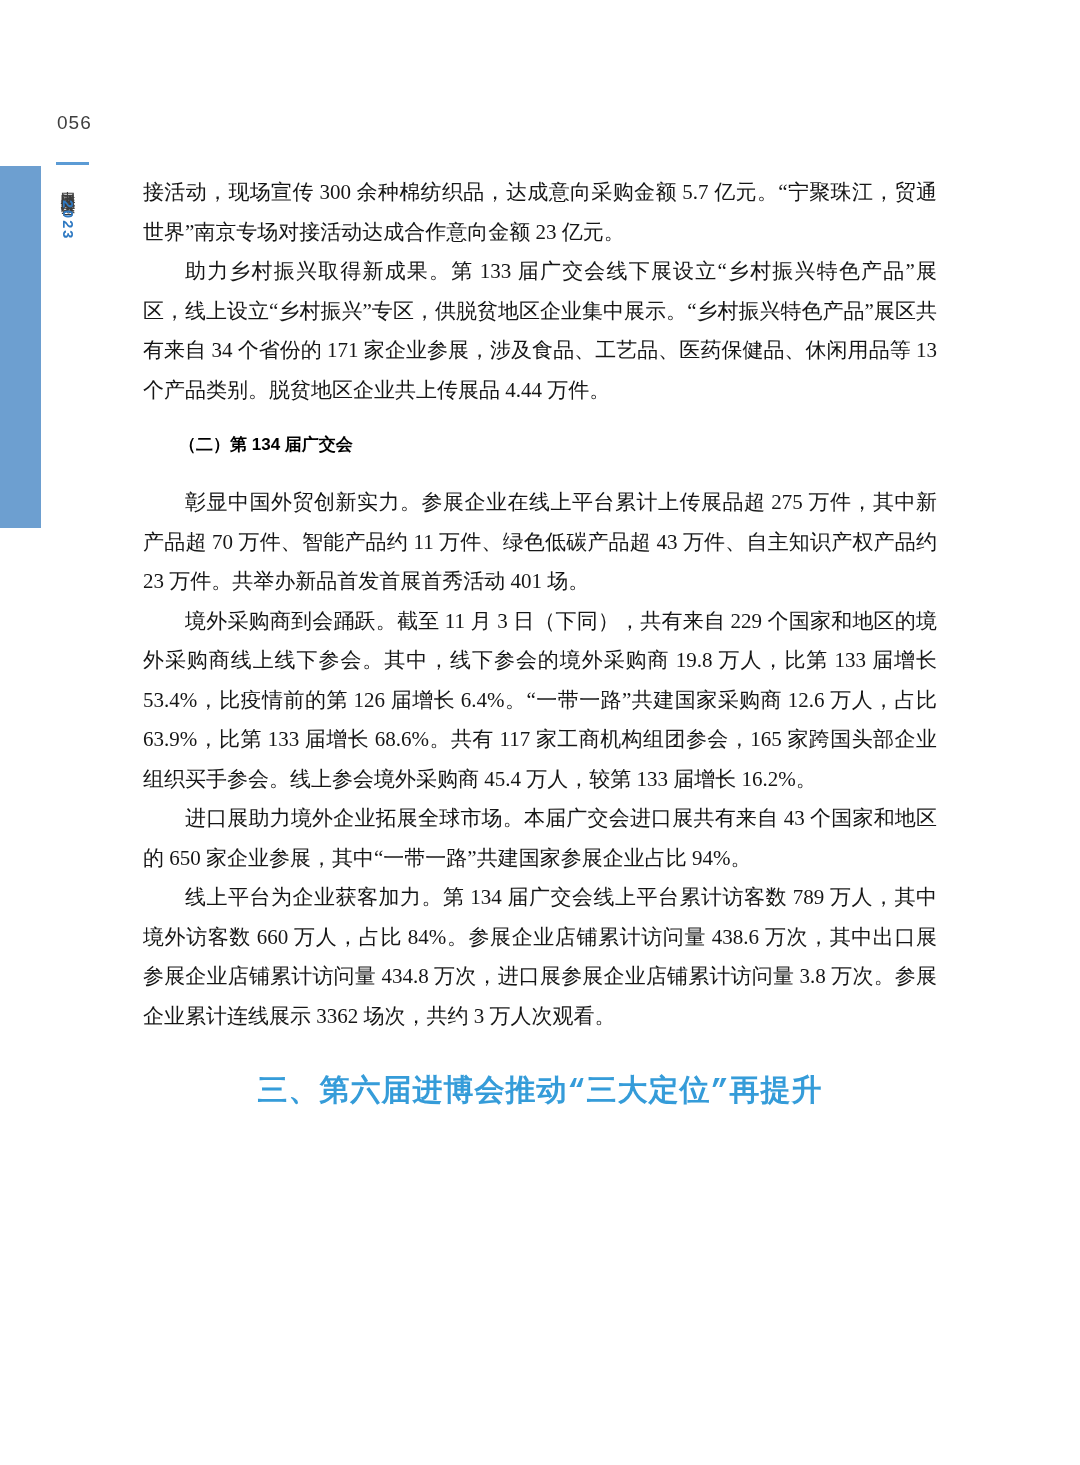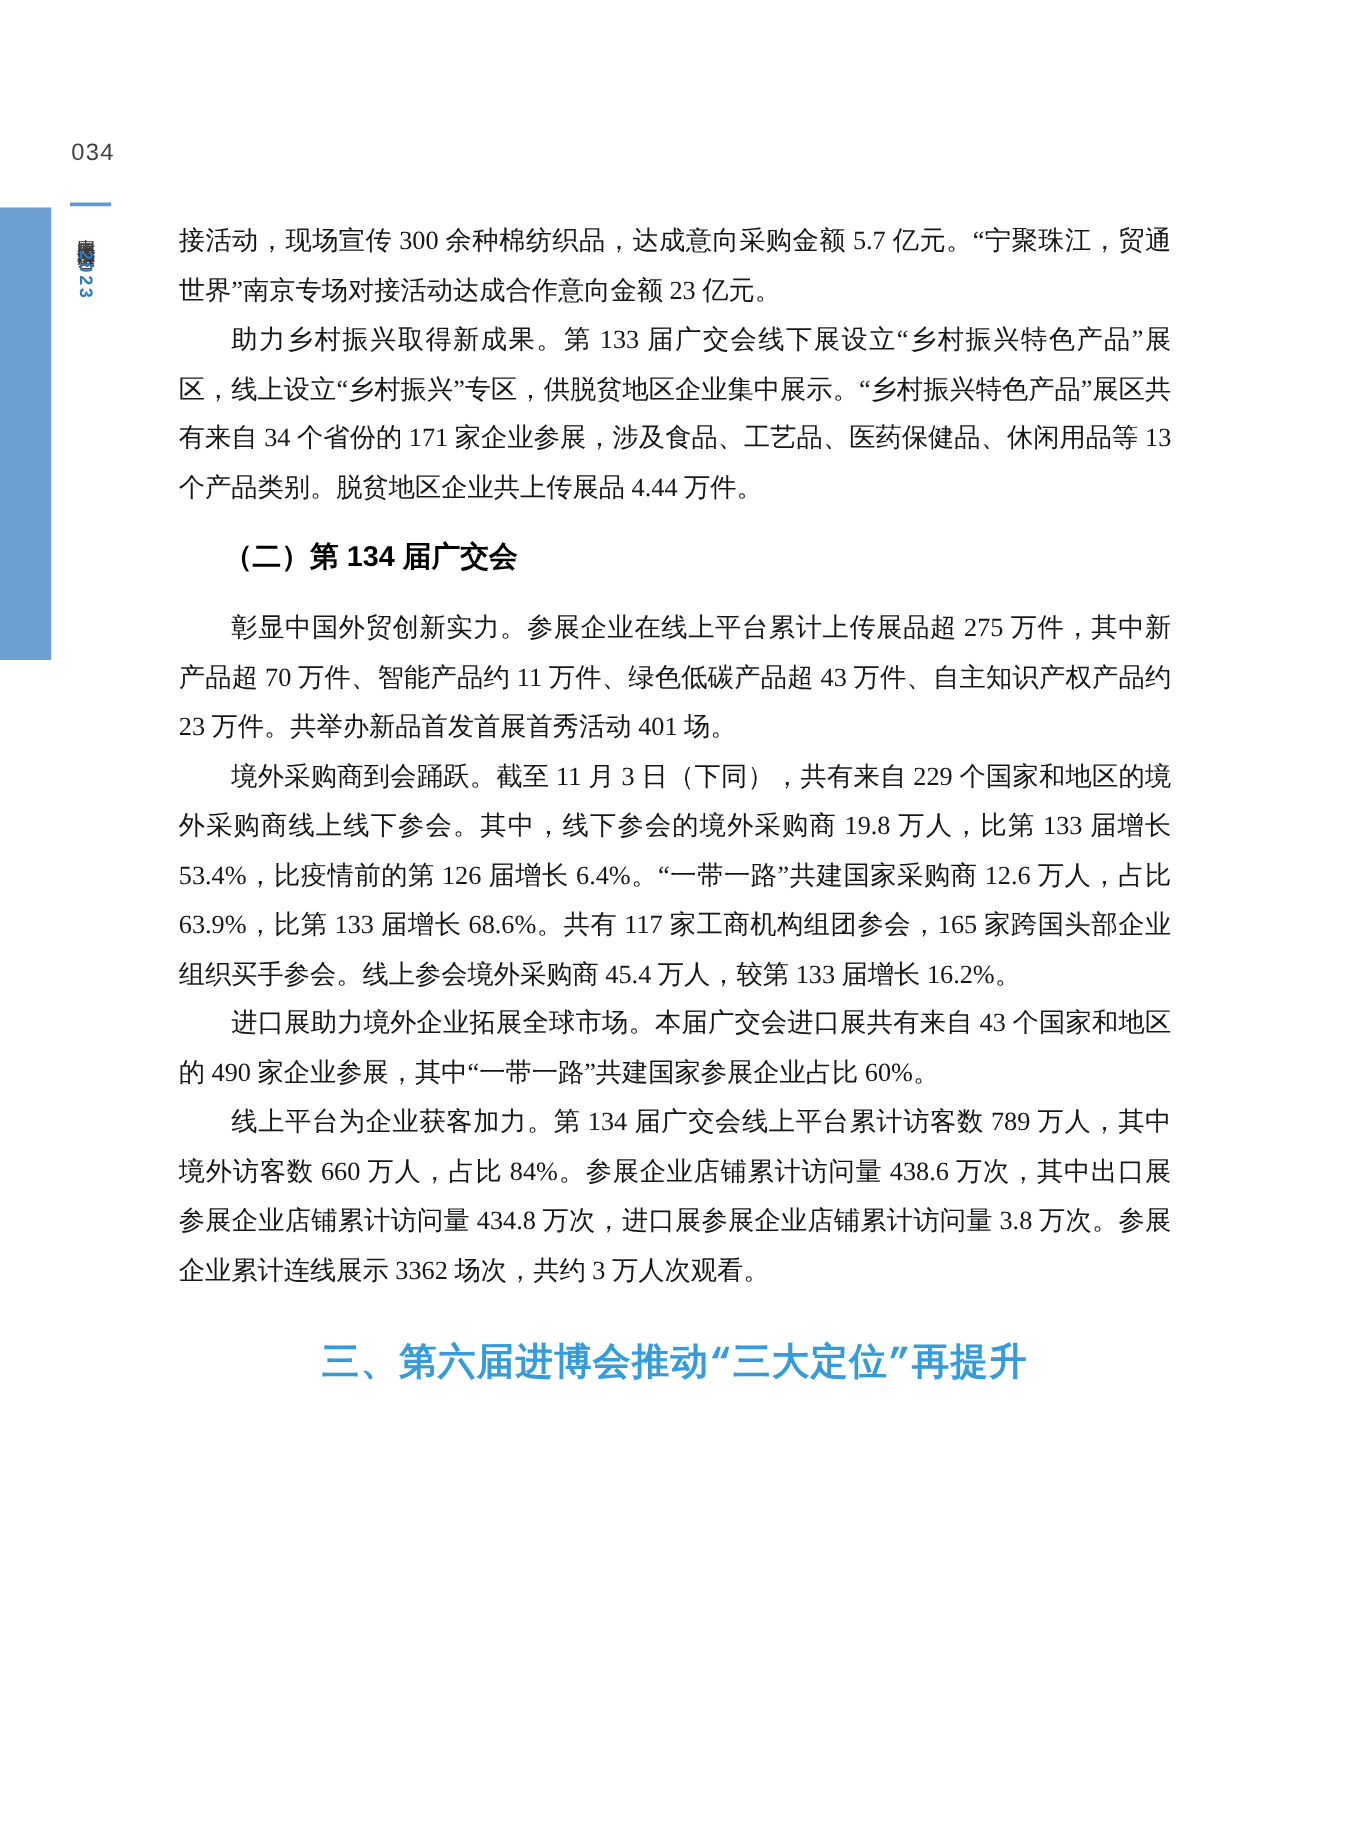--- a/index.html
+++ b/index.html
@@ -69,21 +69,21 @@
     text-indent: 2em;
   }
   main.content p.cont {
     text-indent: 0;
     font-family: Liberation Serif, serif;
   }
   .subsection-heading {
     margin: 15px 0 18px 0;
     padding-left: 36px;
     font-family: "Liberation Sans", "DejaVu Sans", sans-serif;
-    font-size: 23px;
+    font-size: 17px;
     font-weight: bold;
     color: #000000;
     line-height: 40px;
     text-align: left;
   }
   .section-heading {
     margin: 34px 0 32px 0;
     font-family: Liberation Mono, monospace;
     font-size: 30px;
     font-weight: bold;
@@ -91,35 +91,35 @@
     line-height: 44px;
     letter-spacing: 1px;
     text-align: center;
   }
 </style>
 </head>
 <body>
 
 <div class="page">
 
-  <div class="page-number">034</div>
+  <div class="page-number">056</div>
 
   <div class="header-rule"></div>
 
   <div class="side-bar"></div>
 
   <div class="side-title">
     <span>中国展览经济发展报告</span>
     <span class="year">2023</span>
   </div>
 
   <main class="content">
     <p class="cont">接活动，现场宣传 300 余种棉纺织品，达成意向采购金额 5.7 亿元。“宁聚珠江，贸通世界”南京专场对接活动达成合作意向金额 23 亿元。</p>
     <p>助力乡村振兴取得新成果。第 133 届广交会线下展设立“乡村振兴特色产品”展区，线上设立“乡村振兴”专区，供脱贫地区企业集中展示。“乡村振兴特色产品”展区共有来自 34 个省份的 171 家企业参展，涉及食品、工艺品、医药保健品、休闲用品等 13 个产品类别。脱贫地区企业共上传展品 4.44 万件。</p>
     <h3 class="subsection-heading">（二）第 134 届广交会</h3>
     <p>彰显中国外贸创新实力。参展企业在线上平台累计上传展品超 275 万件，其中新产品超 70 万件、智能产品约 11 万件、绿色低碳产品超 43 万件、自主知识产权产品约 23 万件。共举办新品首发首展首秀活动 401 场。</p>
     <p>境外采购商到会踊跃。截至 11 月 3 日（下同），共有来自 229 个国家和地区的境外采购商线上线下参会。其中，线下参会的境外采购商 19.8 万人，比第 133 届增长 53.4%，比疫情前的第 126 届增长 6.4%。“一带一路”共建国家采购商 12.6 万人，占比 63.9%，比第 133 届增长 68.6%。共有 117 家工商机构组团参会，165 家跨国头部企业组织买手参会。线上参会境外采购商 45.4 万人，较第 133 届增长 16.2%。</p>
-    <p>进口展助力境外企业拓展全球市场。本届广交会进口展共有来自 43 个国家和地区的 490 家企业参展，其中“一带一路”共建国家参展企业占比 60%。</p>
+    <p>进口展助力境外企业拓展全球市场。本届广交会进口展共有来自 43 个国家和地区的 650 家企业参展，其中“一带一路”共建国家参展企业占比 94%。</p>
     <p>线上平台为企业获客加力。第 134 届广交会线上平台累计访客数 789 万人，其中境外访客数 660 万人，占比 84%。参展企业店铺累计访问量 438.6 万次，其中出口展参展企业店铺累计访问量 434.8 万次，进口展参展企业店铺累计访问量 3.8 万次。参展企业累计连线展示 3362 场次，共约 3 万人次观看。</p>
     <h2 class="section-heading">三、第六届进博会推动“三大定位”再提升</h2>
   </main>
 
 </div>
 
 </body></html>

